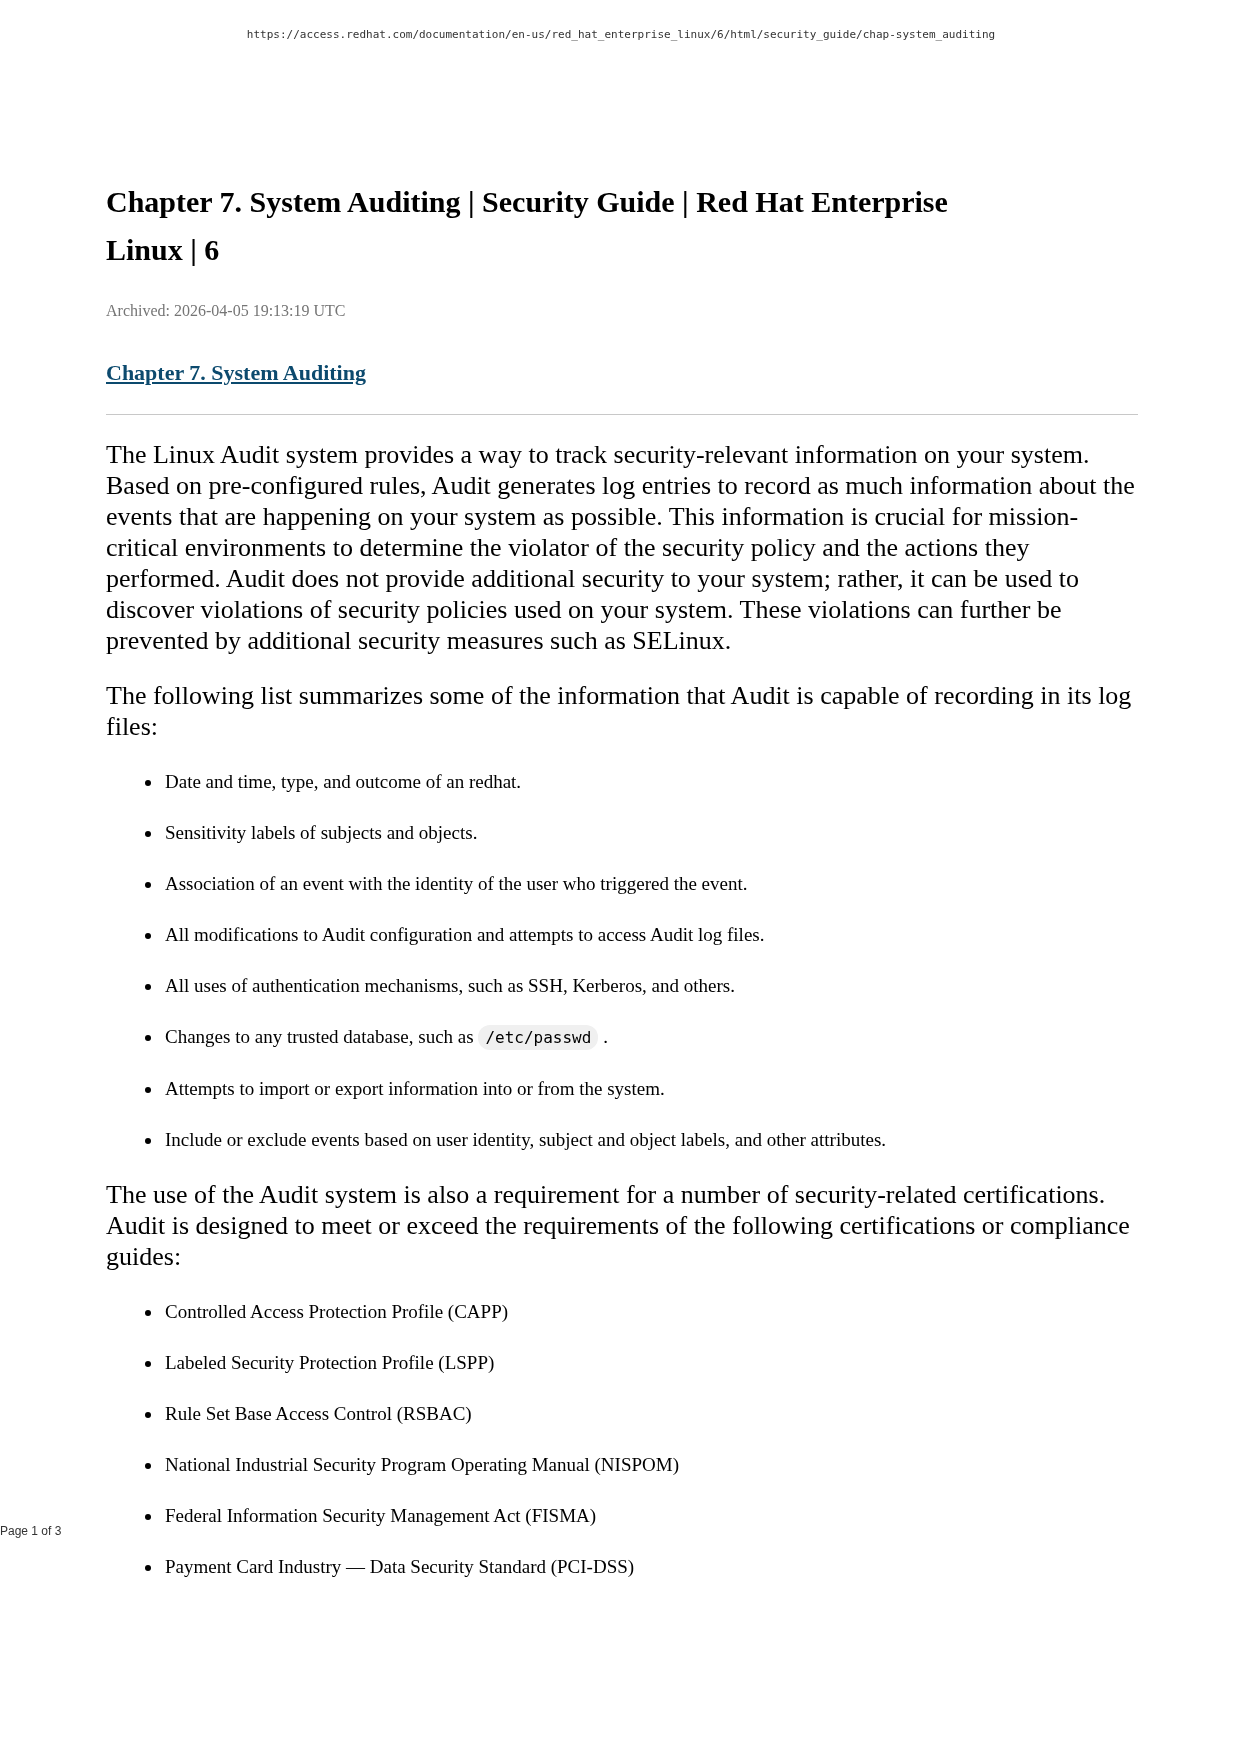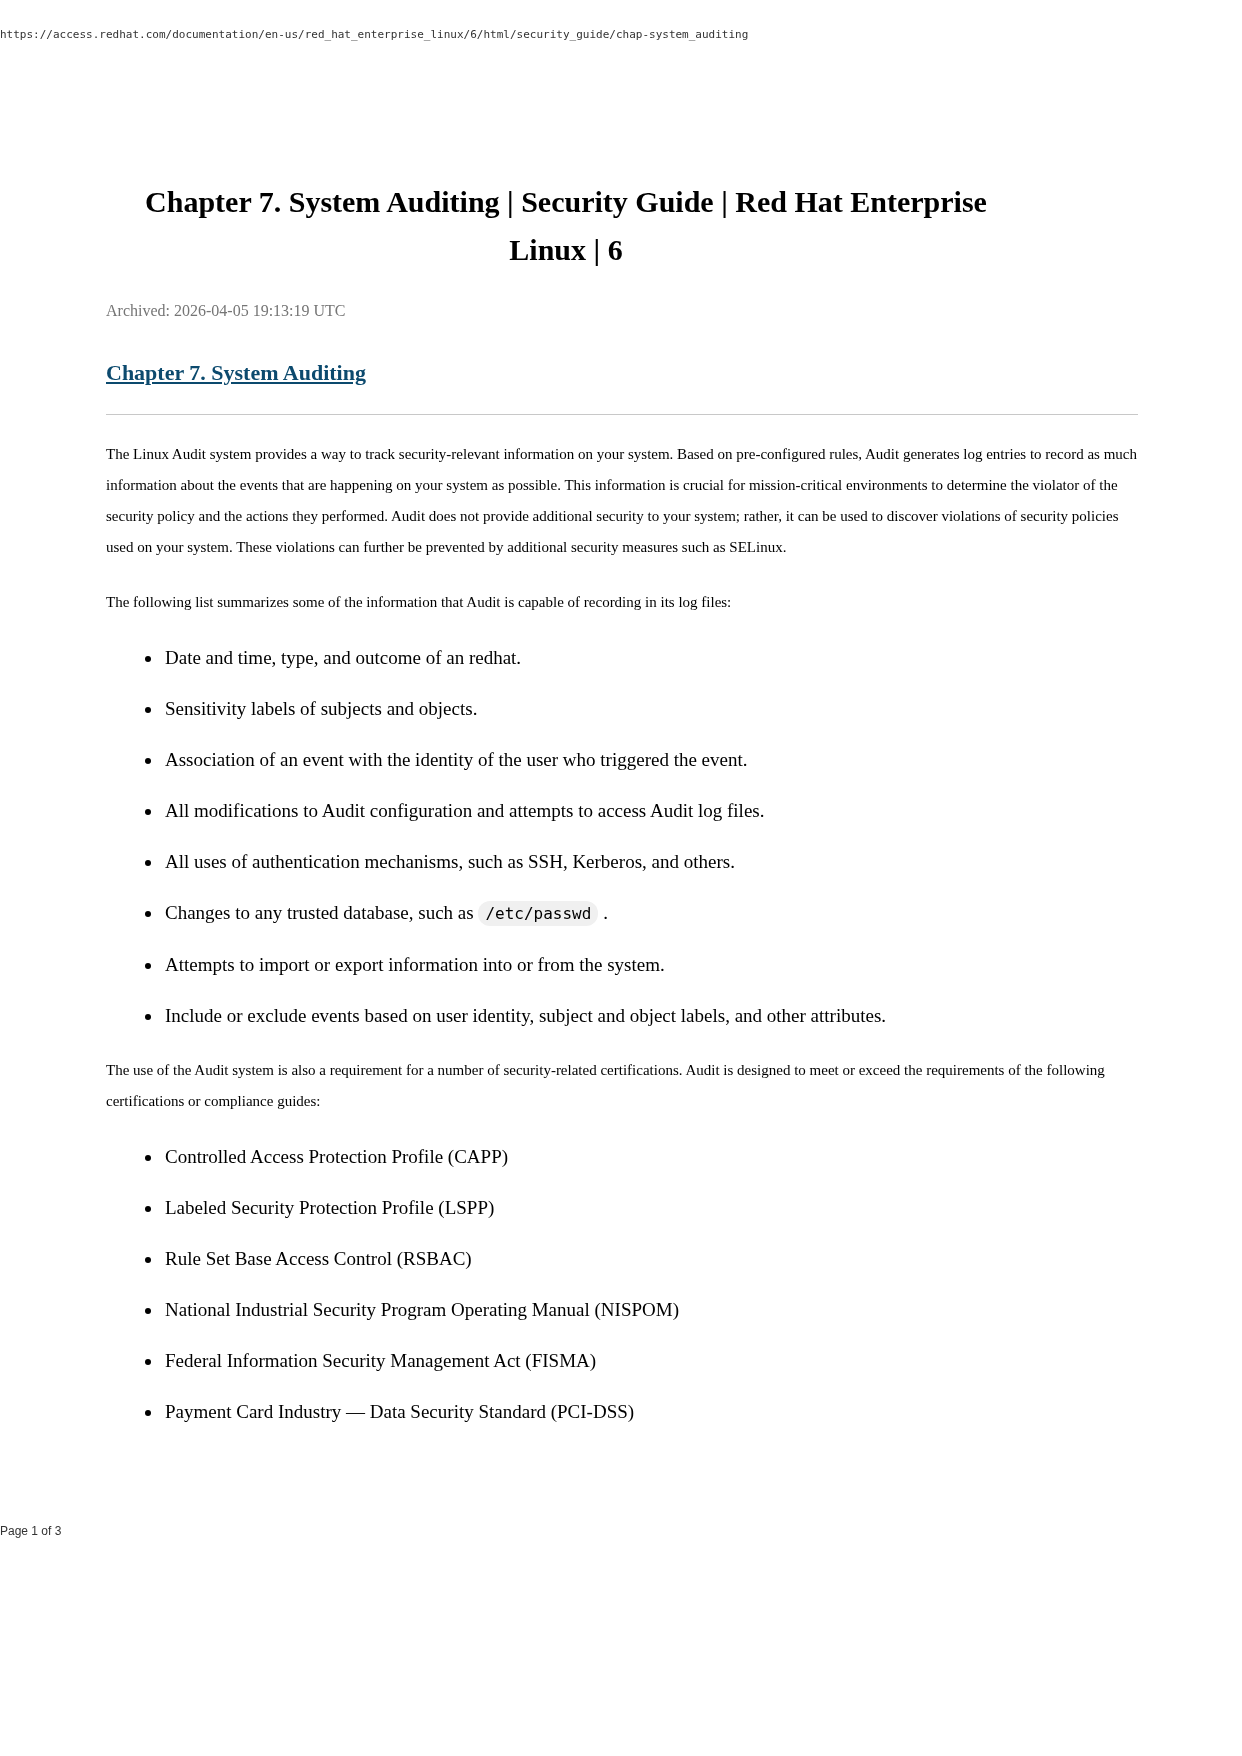--- a/index.html
+++ b/index.html
@@ -12,38 +12,38 @@
     background: #ffffff;
     font-family: "Liberation Serif", serif;
     color: #000000;
     overflow: hidden;
   }
   .url-header {
     position: absolute;
     top: 28px;
     left: 0;
     right: 0;
+    text-align: center;
     font-family: "DejaVu Sans Mono", monospace;
     font-size: 11px;
     color: #333333;
   }
   .content {
     position: absolute;
     top: 0;
     left: 106px;
     width: 1032px;
   }
   .doc-title {
     margin: 178px 0 0 0;
     max-width: 920px;
     font-size: 30px;
     line-height: 48px;
     font-weight: bold;
     color: #000000;
-    text-align: center;
   }
   .archived {
     margin: 26px 0 12px 0;
     font-size: 16px;
     line-height: 22px;
     color: #757575;
   }
   .section-heading {
     margin: 36px 0 0 0;
     font-size: 22px;
@@ -53,21 +53,21 @@
     text-decoration: underline;
   }
   .rule {
     margin: 26px 0 0 0;
     border: none;
     border-top: 1px solid #c8c8c8;
     height: 0;
   }
   .body-text {
     margin: 24px 0 0 0;
-    font-size: 15px;
+    font-size: 26px;
     line-height: 31px;
   }
   .bullet-list {
     margin: 24px 0 0 0;
     padding: 0 0 0 57px;
     list-style: disc outside;
   }
   .bullet-list li {
     margin: 0 0 20px 0;
     font-size: 19px;

